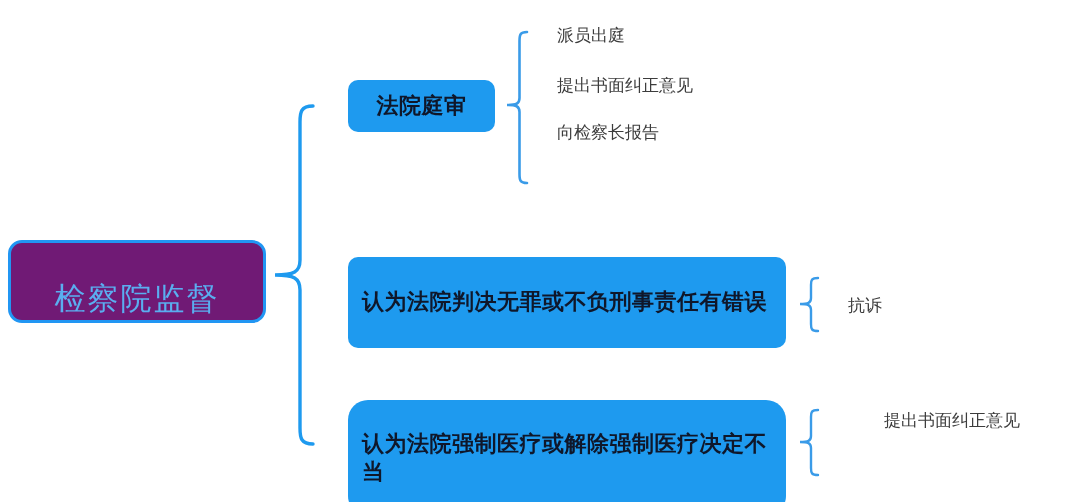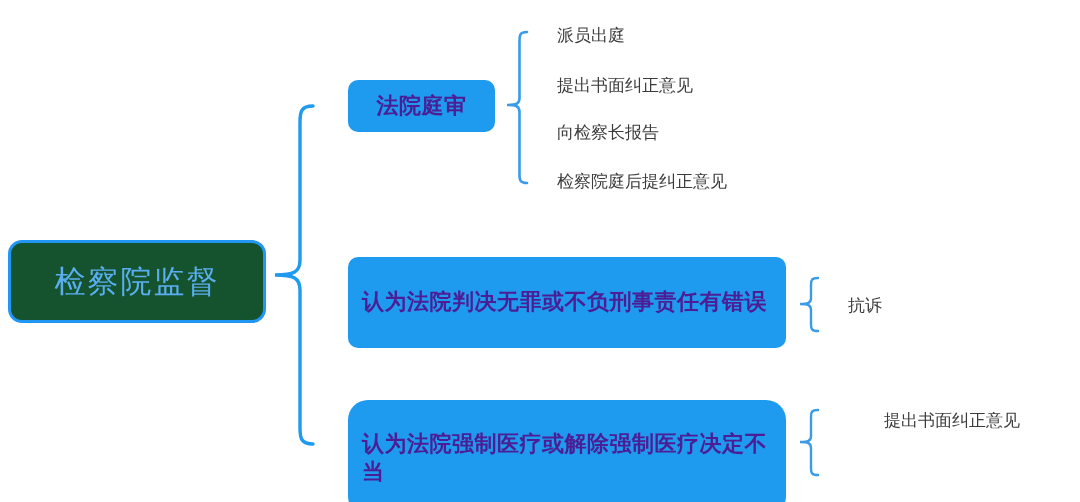--- a/index.html
+++ b/index.html
@@ -24,32 +24,33 @@
     align-items: center;
     border-radius: 10px;
   }
   .root-node {
     left: 8px;
     top: 240px;
     width: 258px;
     height: 83px;
     border: 3px solid #2196F3;
     border-radius: 14px;
-    background: #14532d;
+    background: #701a75;
     justify-content: center;
+    align-items: flex-end;
   }
   .root-label {
     color: #5AAEF0;
     font-size: 31px;
     letter-spacing: 2px;
     white-space: nowrap;
   }
   .branch-node {
     background: #1E9AEF;
-    color: #4c1d95;
+    color: #0f172a;
     padding: 16px 14px;
   }
   .branch-node .branch-label {
     font-size: 22px;
     font-weight: bold;
     line-height: 1.28;
     letter-spacing: 0.5px;
   }
   #node-court {
     left: 348px;
@@ -113,21 +114,20 @@
 
   <div class="brace" style="left:503px; top:28px;">
     <svg width="26" height="162" viewBox="0 0 26 162" fill="none" aria-hidden="true">
       <path d="M24 4 C 17 4, 16.5 7, 16.5 13 L 16.5 70 C 16.5 76, 13 77, 4 77 C 13 77, 16.5 78, 16.5 84 L 16.5 146 C 16.5 152, 17 155, 24 155" stroke="#3A9BE8" stroke-width="2.6" stroke-linecap="round" fill="none"></path>
     </svg>
   </div>
 
   <span class="leaf" style="left:557px; top:35px;">派员出庭</span>
   <span class="leaf" style="left:557px; top:85px;">提出书面纠正意见</span>
   <span class="leaf" style="left:557px; top:132px;">向检察长报告</span>
-  <span class="leaf" style="left:557px; top:181px;">检察院庭后提纠正意见</span>
 
   <div class="node branch-node" id="node-acquittal">
     <span class="branch-label">认为法院判决无罪或不负刑事责任有错误</span>
   </div>
 
   <div class="brace" style="left:796px; top:274px;">
     <svg width="24" height="62" viewBox="0 0 24 62" fill="none" aria-hidden="true">
       <path d="M22 4 C 15.5 4, 15 6, 15 11 L 15 24 C 15 29, 12 30, 4 30 C 12 30, 15 31, 15 36 L 15 50 C 15 55, 15.5 57, 22 57" stroke="#3A9BE8" stroke-width="2.4" stroke-linecap="round" fill="none"></path>
     </svg>
   </div>

